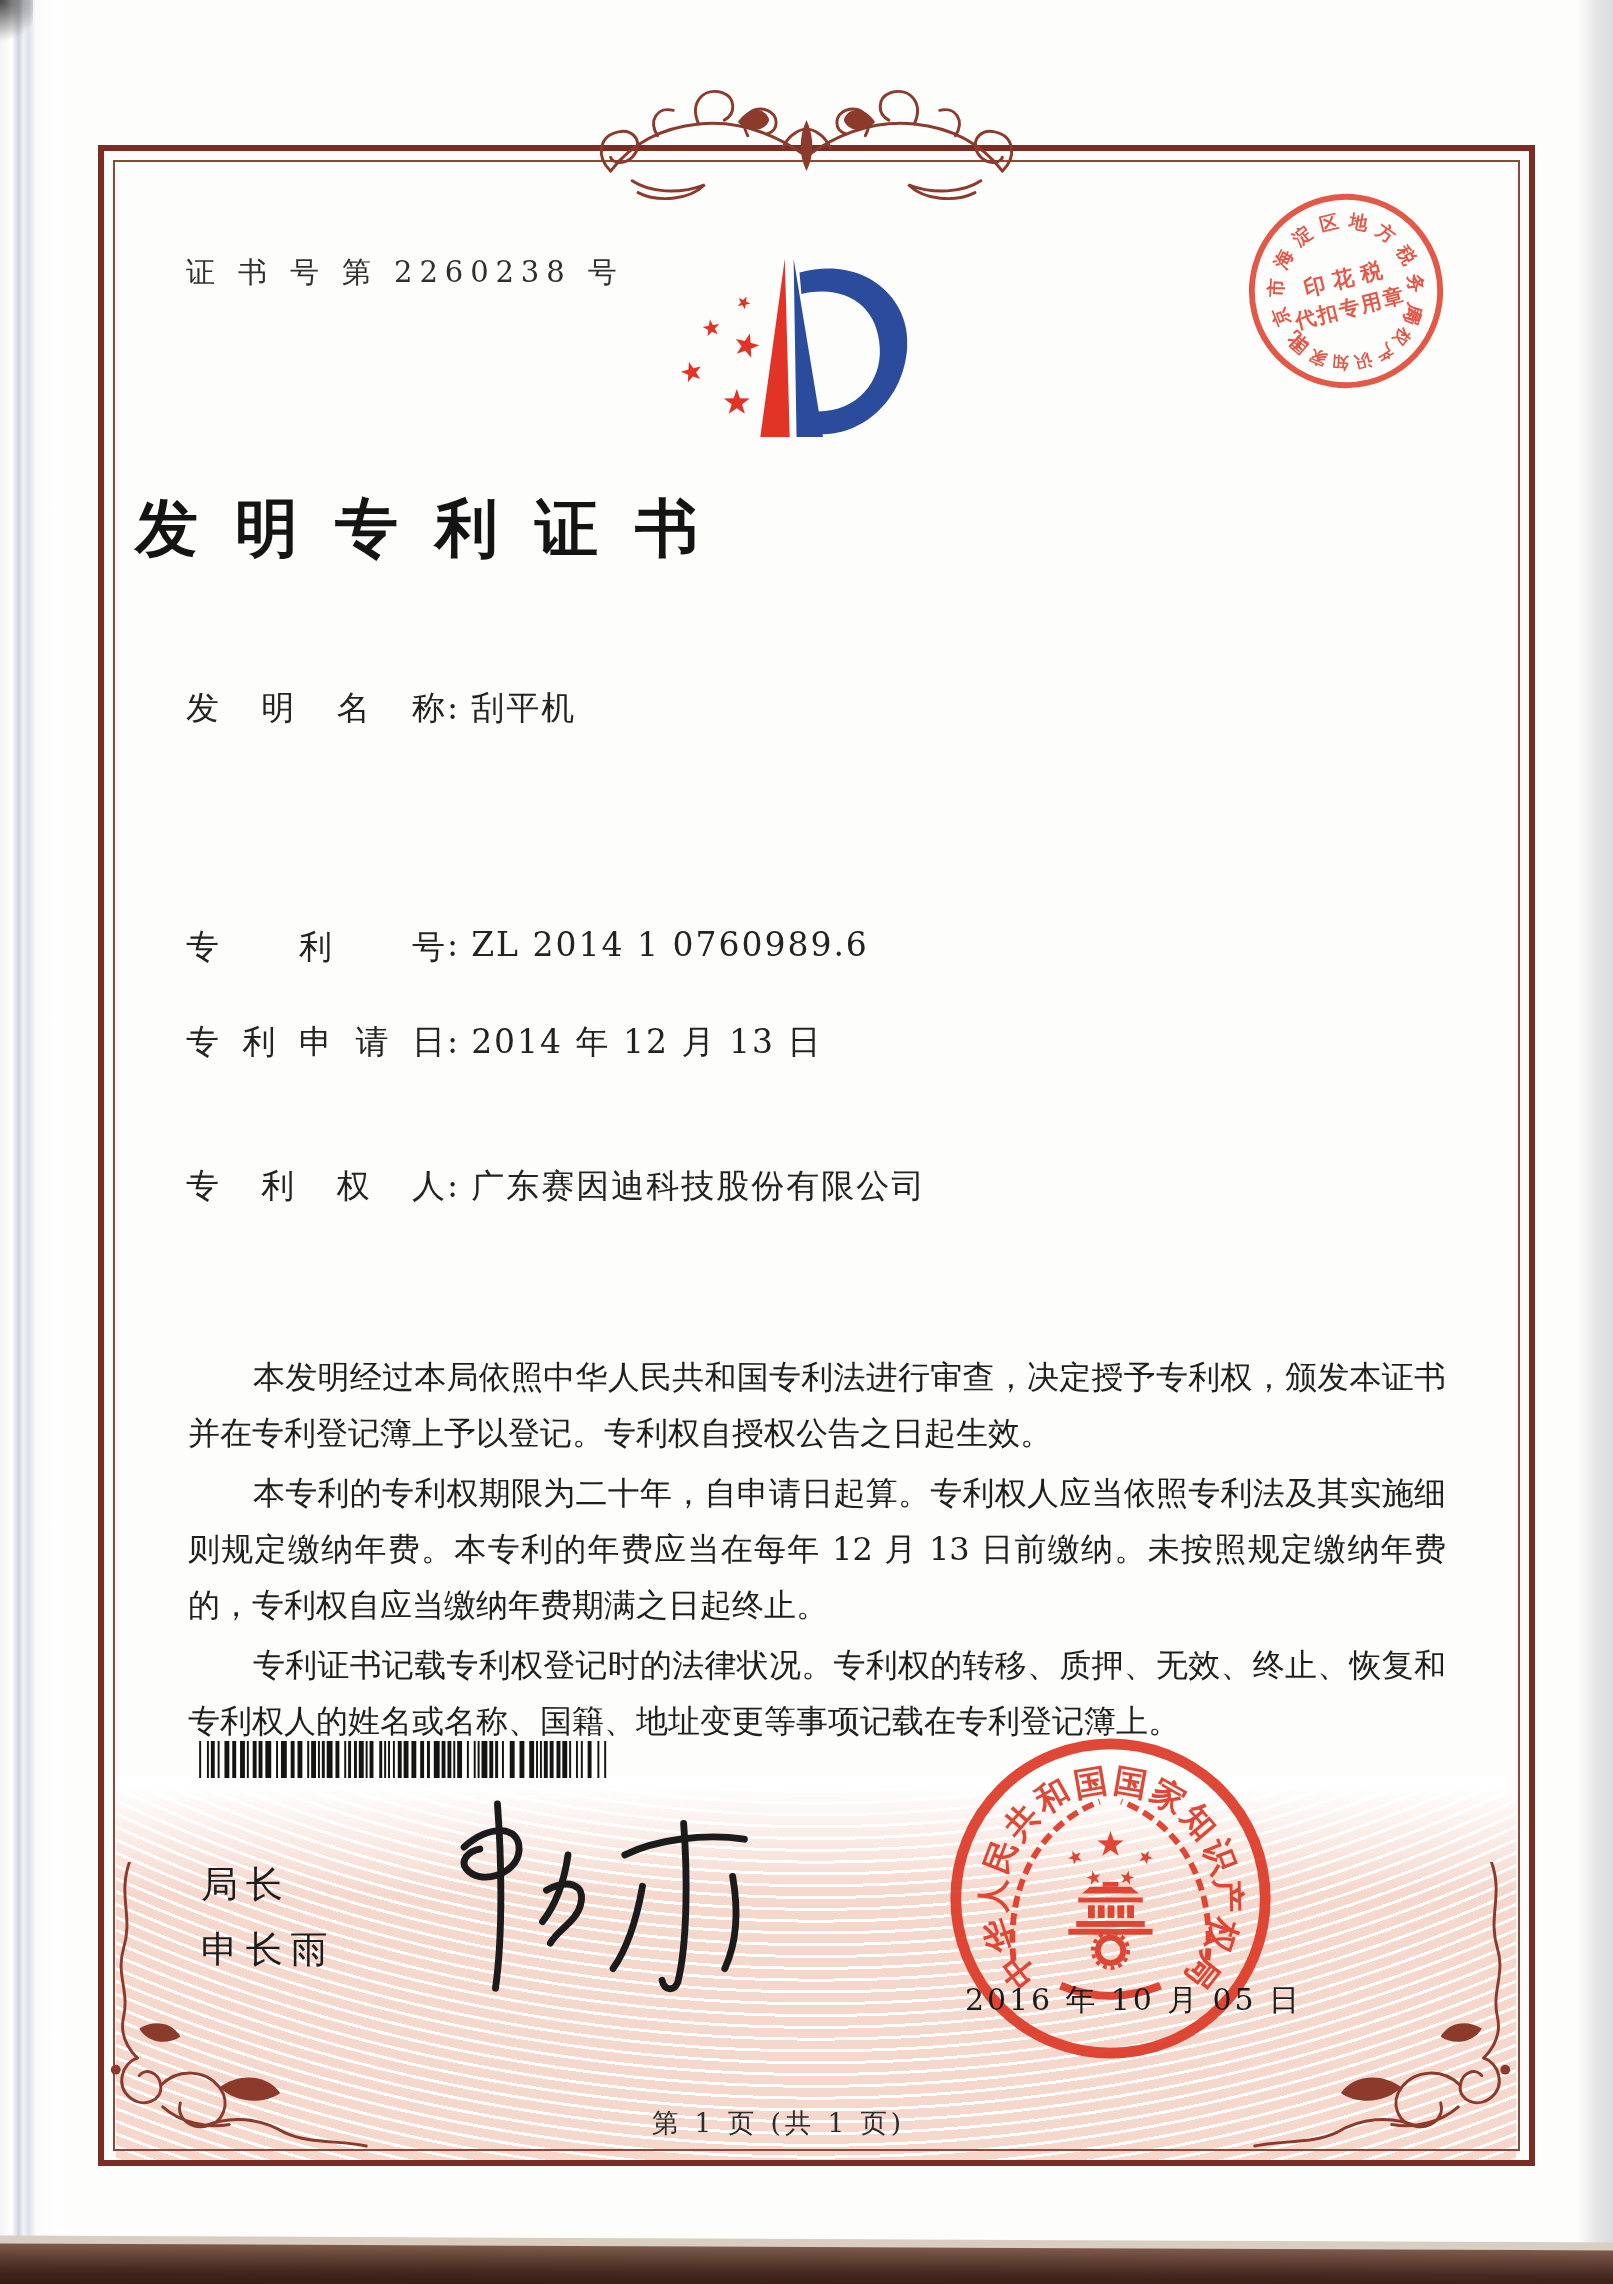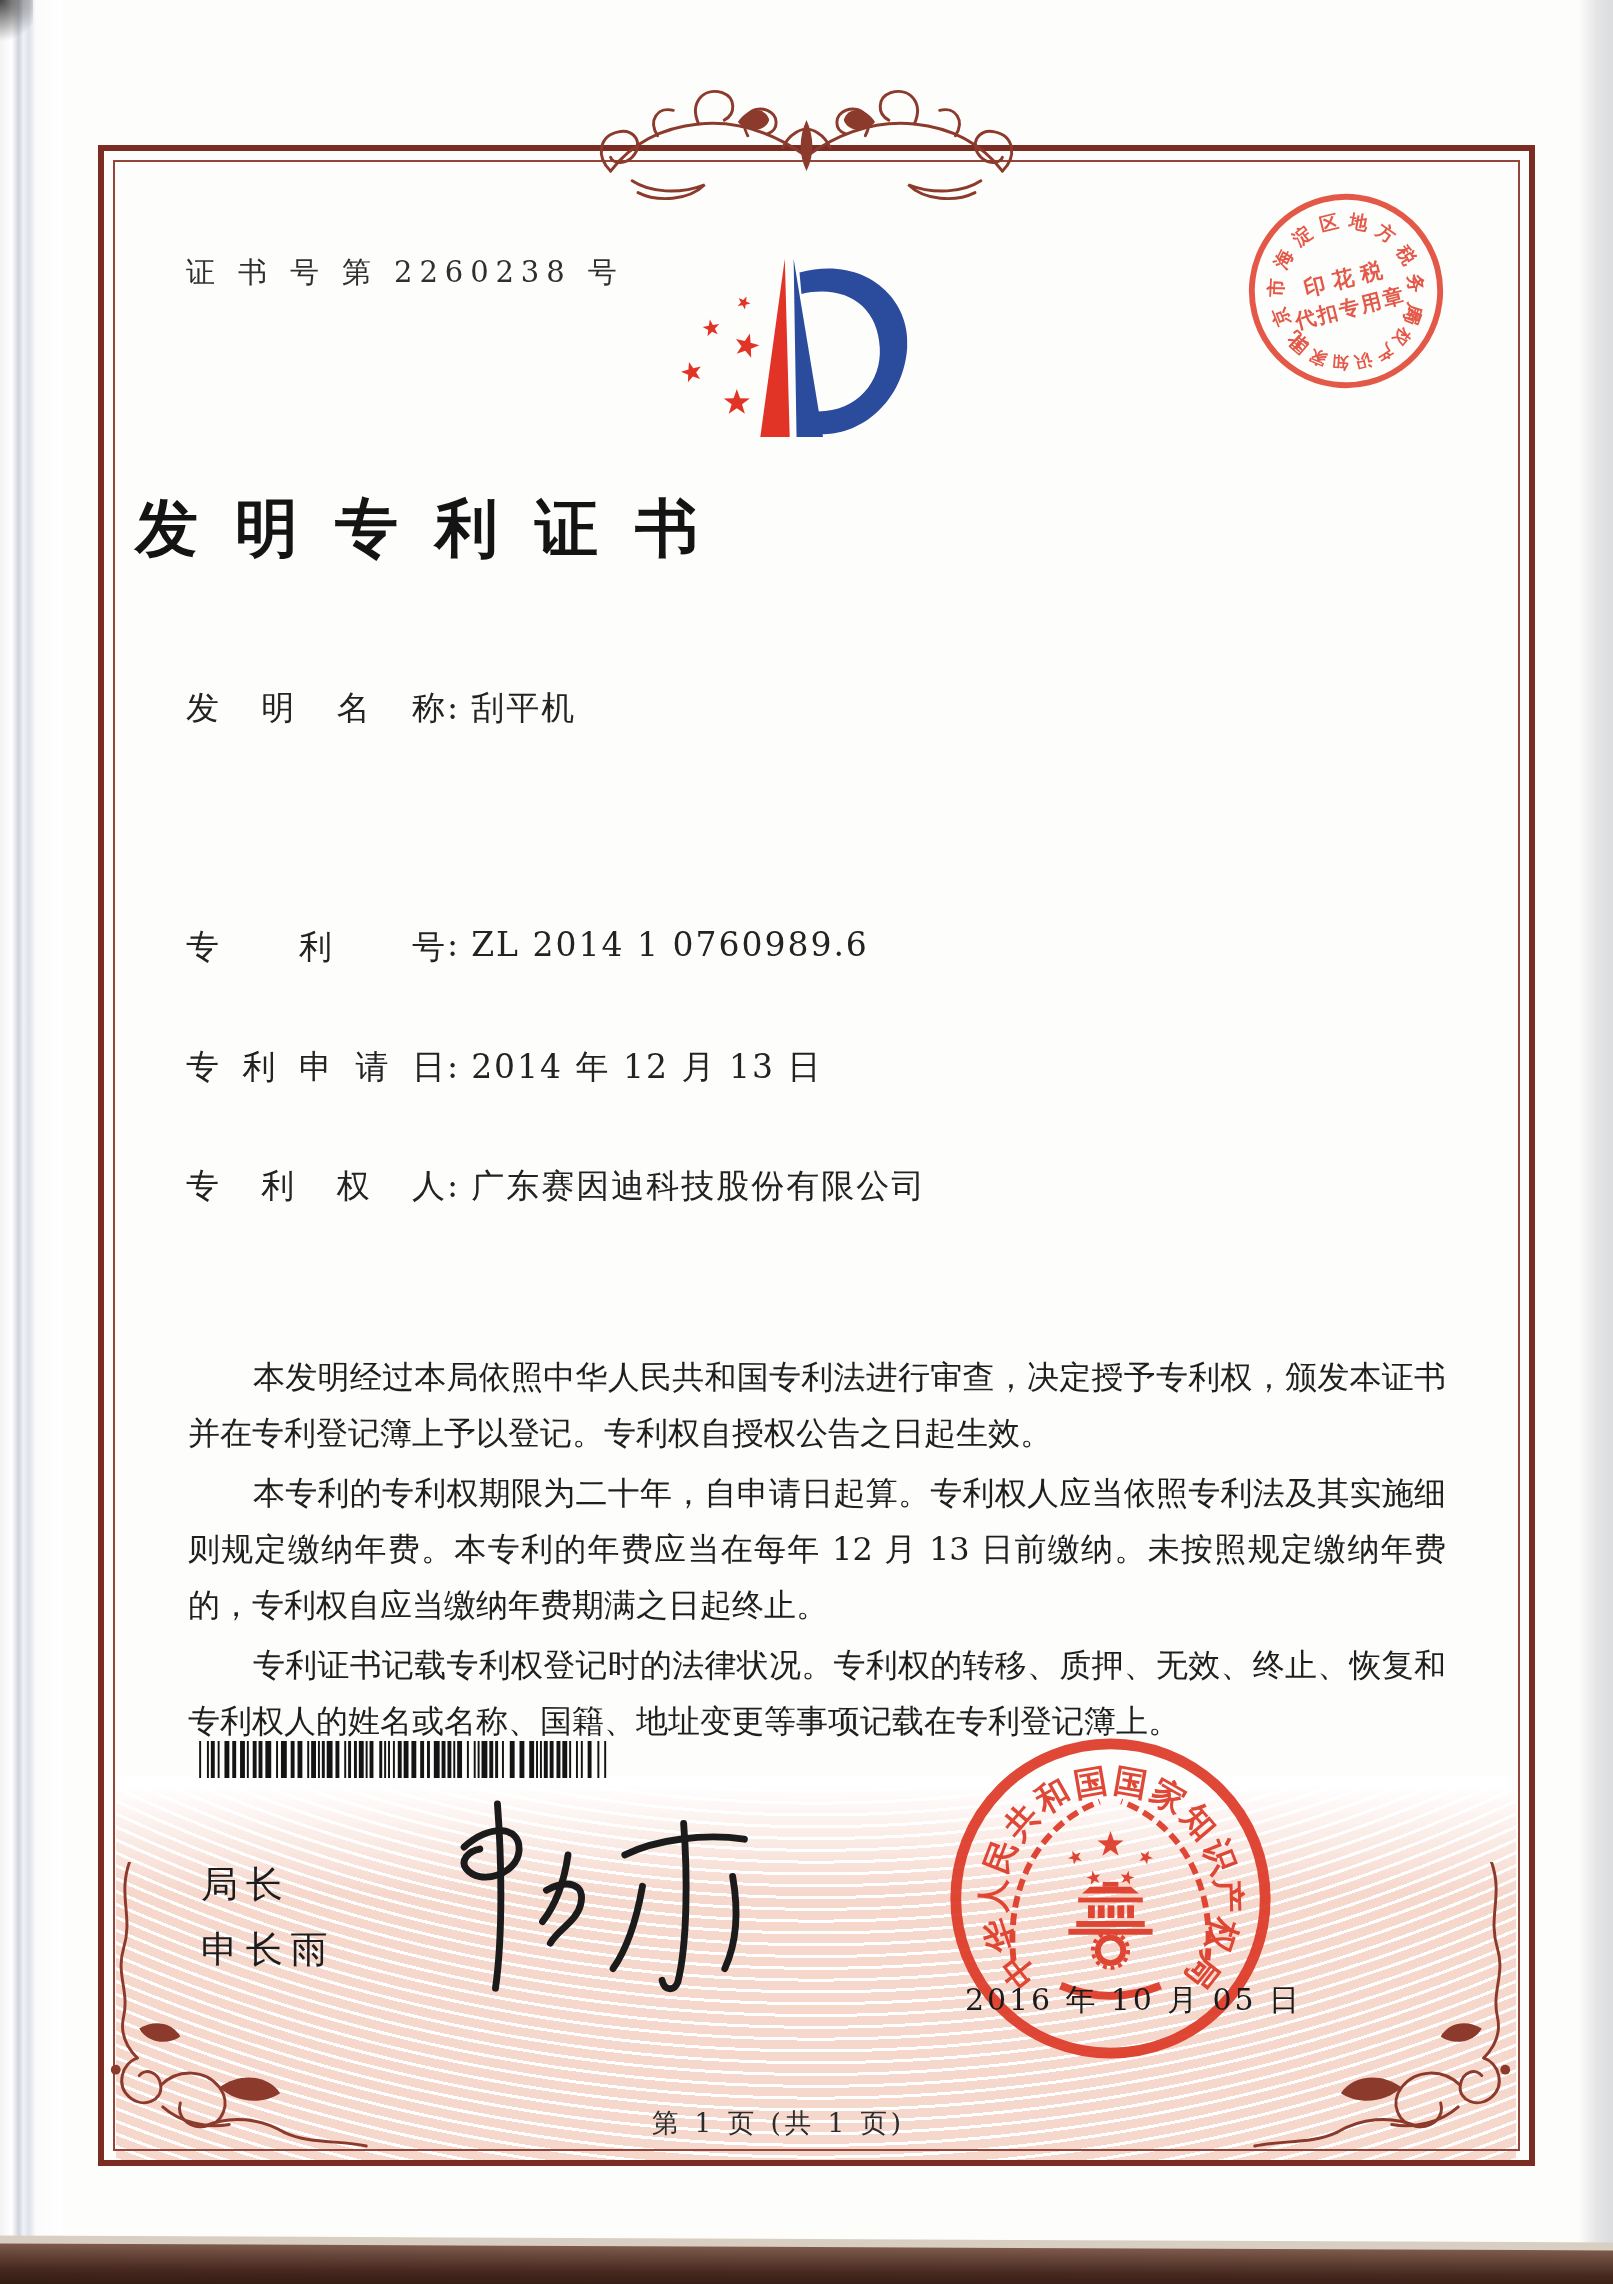--- a/index.html
+++ b/index.html
@@ -124,21 +124,21 @@
   </svg>
 
   <div class="title">发明专利证书</div>
 
   <div class="field" style="top:686px;">
     <span class="f-label">发明名称</span><span class="f-colon">:</span><span class="f-value">刮平机</span>
   </div>
   <div class="field" style="top:925px;">
     <span class="f-label">专利号</span><span class="f-colon">:</span><span class="f-value">ZL 2014 1 0760989.6</span>
   </div>
-  <div class="field" style="top:1045px;">
+  <div class="field" style="top:1020px;">
     <span class="f-label">专利申请日</span><span class="f-colon">:</span><span class="f-value">2014 年 12 月 13 日</span>
   </div>
   <div class="field" style="top:1164px;">
     <span class="f-label">专利权人</span><span class="f-colon">:</span><span class="f-value">广东赛因迪科技股份有限公司</span>
   </div>
 
   <div class="paras">
     <p>本发明经过本局依照中华人民共和国专利法进行审查，决定授予专利权，颁发本证书并在专利登记簿上予以登记。专利权自授权公告之日起生效。</p>
     <p>本专利的专利权期限为二十年，自申请日起算。专利权人应当依照专利法及其实施细则规定缴纳年费。本专利的年费应当在每年 12 月 13 日前缴纳。未按照规定缴纳年费的，专利权自应当缴纳年费期满之日起终止。</p>
     <p>专利证书记载专利权登记时的法律状况。专利权的转移、质押、无效、终止、恢复和专利权人的姓名或名称、国籍、地址变更等事项记载在专利登记簿上。</p>

